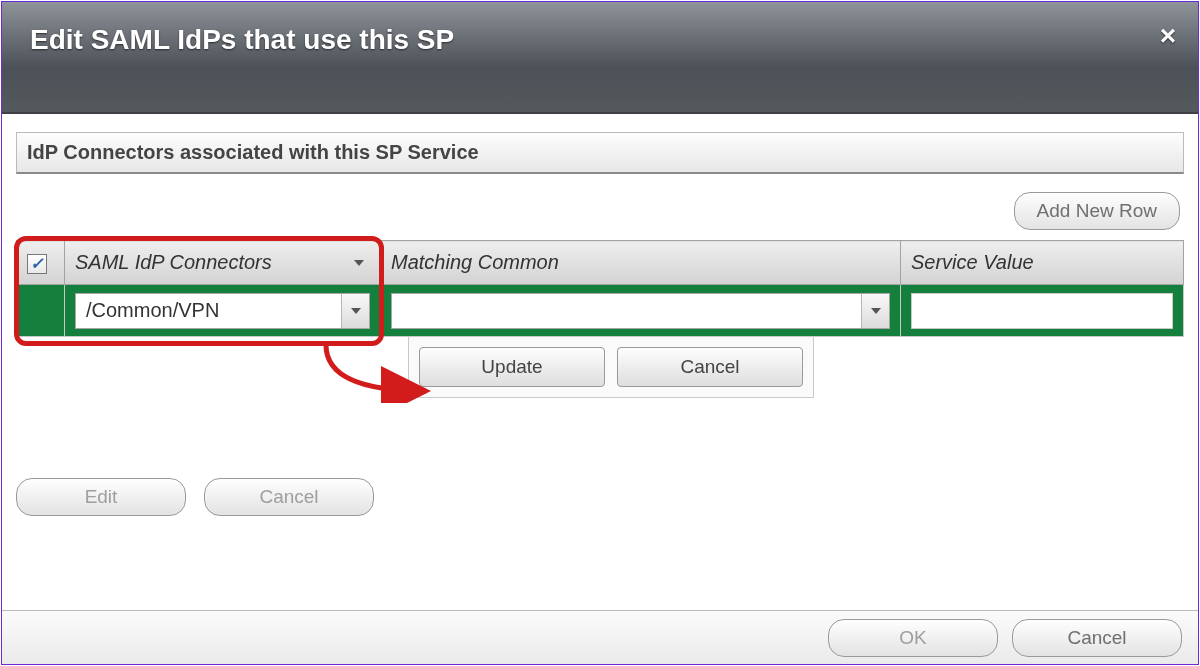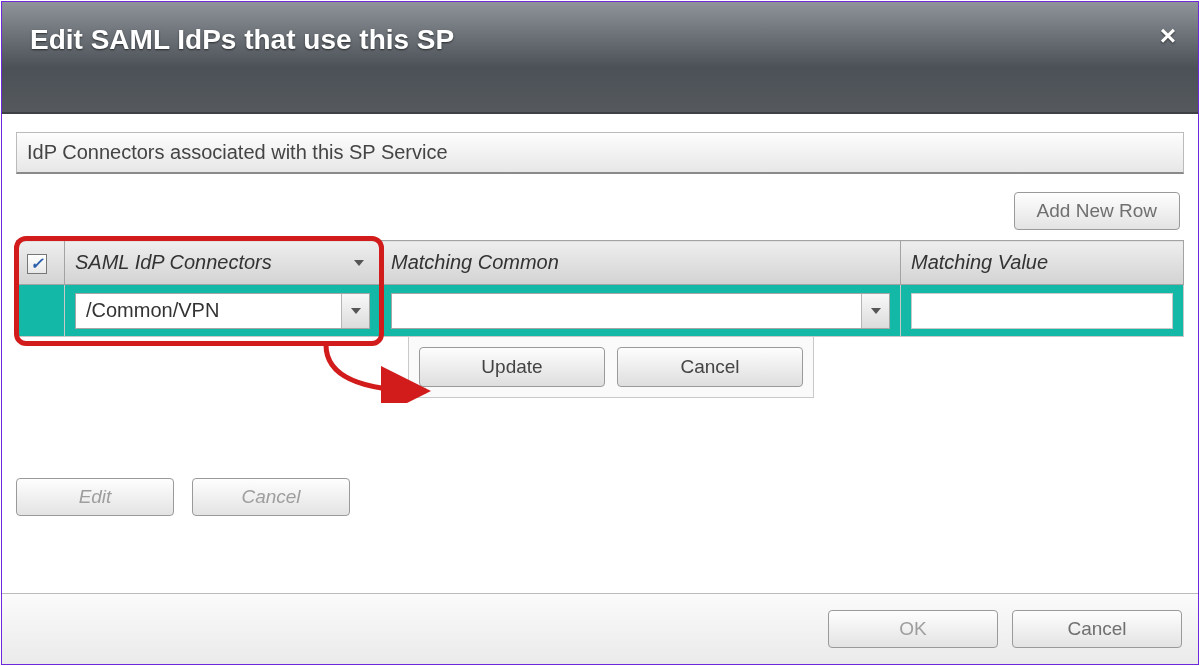--- a/index.html
+++ b/index.html
@@ -48,33 +48,33 @@
     flex: 1;
     padding: 18px 14px 10px 14px;
     position: relative;
   }
   .panel-title-bar {
     background: linear-gradient(to bottom, #fdfdfd, #e7e7e7);
     border: 1px solid #bbb;
     border-bottom: 2px solid #8a8a8a;
     padding: 8px 10px;
     font-size: 20px;
-    font-weight: normal;
+    font-weight: bold;
     color: #444;
   }
   .toolbar-row {
     margin-top: 18px;
     display: flex;
     justify-content: flex-end;
     gap: 12px;
     padding-right: 4px;
   }
   .btn {
     border: 1px solid #9a9a9a;
-    border-radius: 4px;
+    border-radius: 16px;
     background: linear-gradient(to bottom, #fefefe, #e3e3e3);
     color: #6f6f6f;
     font-size: 19px;
     padding: 7px 22px;
     cursor: pointer;
     white-space: nowrap;
     display: inline-flex;
     align-items: center;
     gap: 10px;
   }
@@ -101,21 +101,21 @@
     text-align: left;
     font-weight: normal;
     padding: 8px 10px;
     height: 44px;
     font-style: italic;
   }
   table.grid td {
     border: 1px solid #c9c9c9;
     padding: 6px 10px;
     height: 52px;
-    background: #14b8a6;
+    background: #15803d;
     vertical-align: middle;
   }
   th.checkbox-col, td.checkbox-col { width: 48px; text-align: center; padding: 0; }
   th.connector-col, td.connector-col { width: 316px; }
   td.source-col { width: 520px; }
   td.value-col { width: auto; }
   .th-inner { display: flex; align-items: center; justify-content: space-between; }
   .th-caret-box {
     width: 22px; height: 100%;
     display: flex; align-items: center; justify-content: center;
@@ -190,33 +190,33 @@
     background: linear-gradient(to bottom, #fdfdfd, #dedede);
     font-size: 19px;
     color: #444;
     cursor: pointer;
   }
   .bottom-btns {
     display: flex;
     gap: 18px;
     margin-top: 80px;
   }
-  .bottom-btns .btn { width: 158px; justify-content: center; font-style: italic; }
+  .bottom-btns .btn { width: 170px; justify-content: center; }
   .highlight-box {
     position: absolute;
     border: 5px solid #d21c1c;
     border-radius: 12px;
     pointer-events: none;
   }
   .arrow-svg {
     position: absolute;
     pointer-events: none;
   }
   .footer {
-    height: 71px;
+    height: 54px;
     border-top: 1px solid #bbb;
     background: linear-gradient(to bottom, #fbfbfb, #eaeaea);
     display: flex;
     align-items: center;
     justify-content: flex-end;
     padding: 0 16px;
     gap: 14px;
   }
   .footer .btn { width: 170px; justify-content: center; }
 </style>
@@ -252,21 +252,21 @@
                 <span>SAML IdP Connectors</span>
                 <span class="th-caret-box">
                     <span class="th-caret"></span>
                   </span>
               </div>
             </th>
             <th>
               <span>Matching Common</span>
             </th>
             <th>
-              <span>Matching Value</span>
+              <span>Service Value</span>
             </th>
           </tr>
         </thead>
         <tbody>
           <tr>
             <td class="checkbox-col"></td>
             <td class="connector-col">
               <div class="combo">
                 <div class="combo-text">/Common/VPN</div>
                 <div class="combo-btn">

